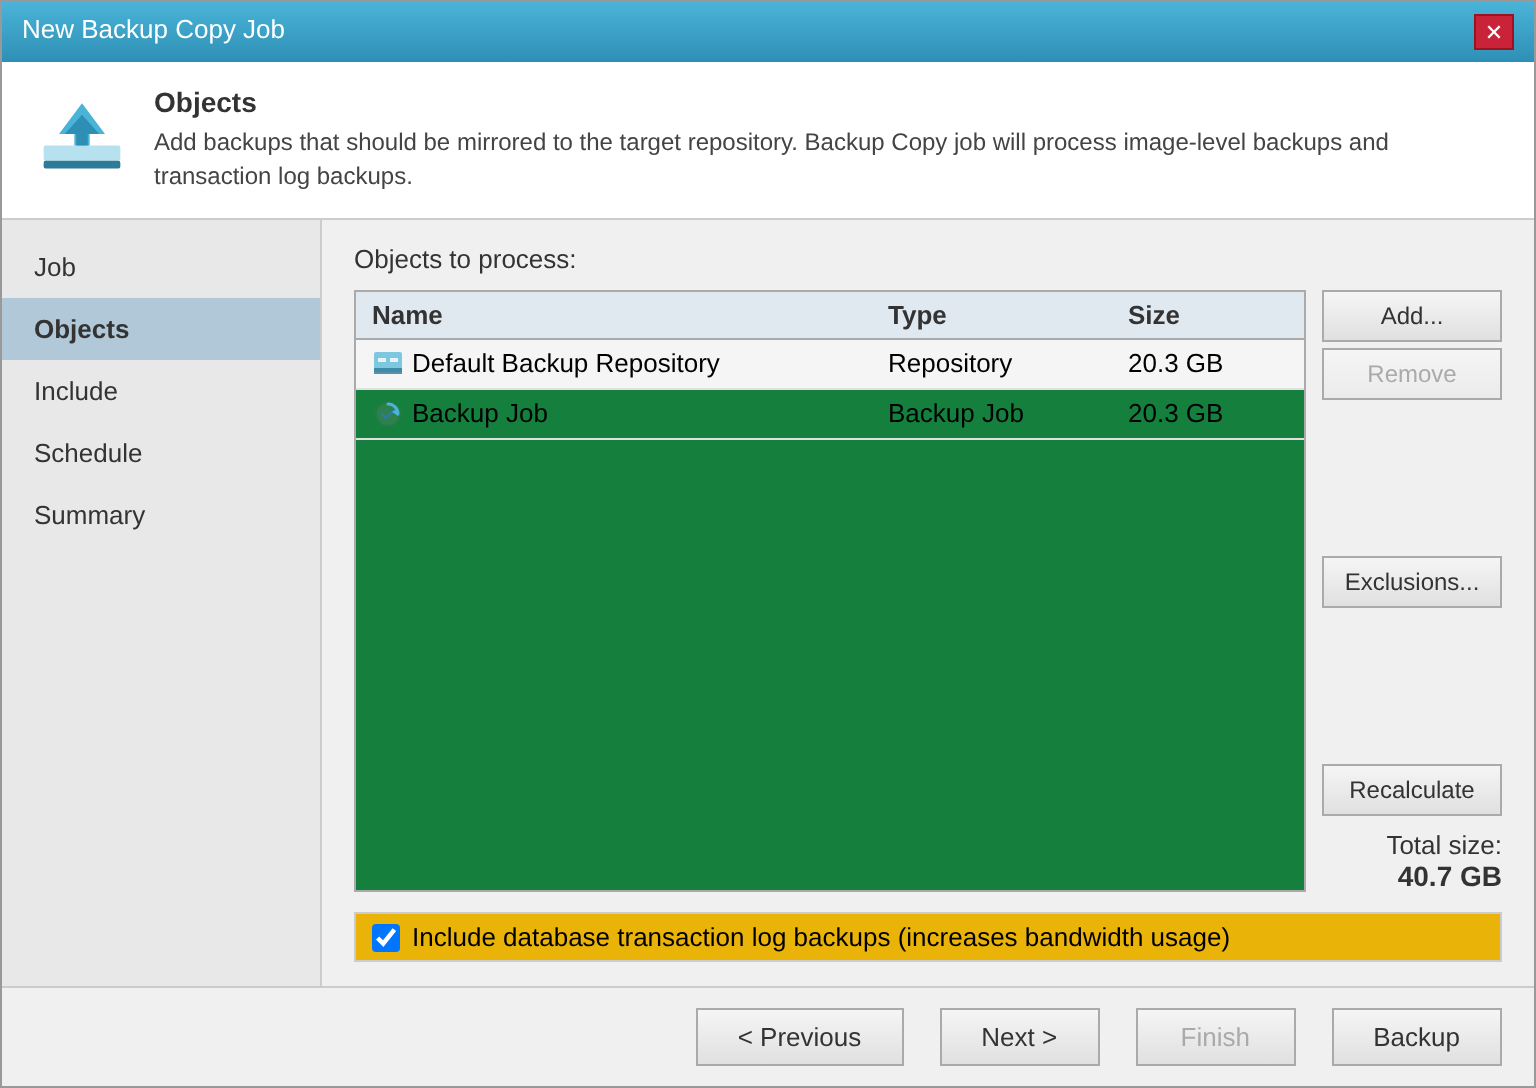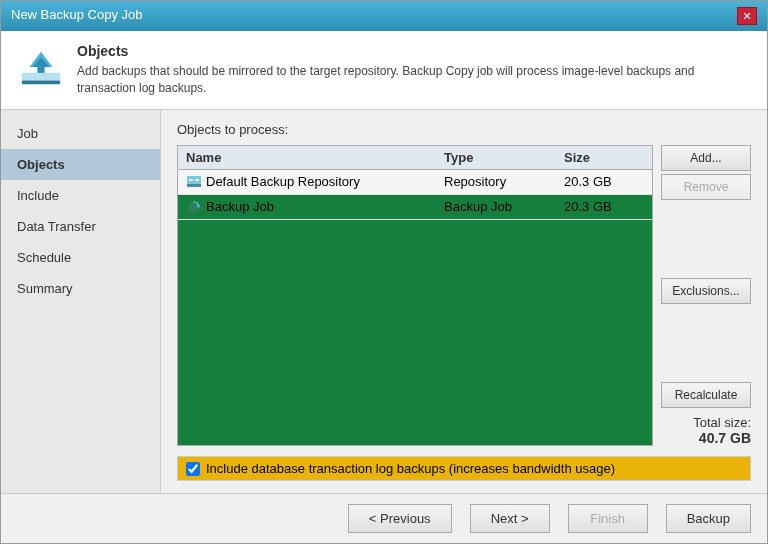--- a/index.html
+++ b/index.html
@@ -277,21 +277,20 @@
       <p>Add backups that should be mirrored to the target repository. Backup Copy job will process image-level backups and transaction log backups.</p>
     </div>
   </div>
 
   <div class="content">
 
     <div class="sidebar">
       <div class="sidebar-item">Job</div>
       <div class="sidebar-item active">Objects</div>
       <div class="sidebar-item">Include</div>
-      <div class="sidebar-item">Data Transfer</div>
       <div class="sidebar-item">Schedule</div>
       <div class="sidebar-item">Summary</div>
     </div>
 
     <div class="main">
       <div class="section-label">Objects to process:</div>
 
       <div class="table-area">
 
         <div class="table-wrapper">

